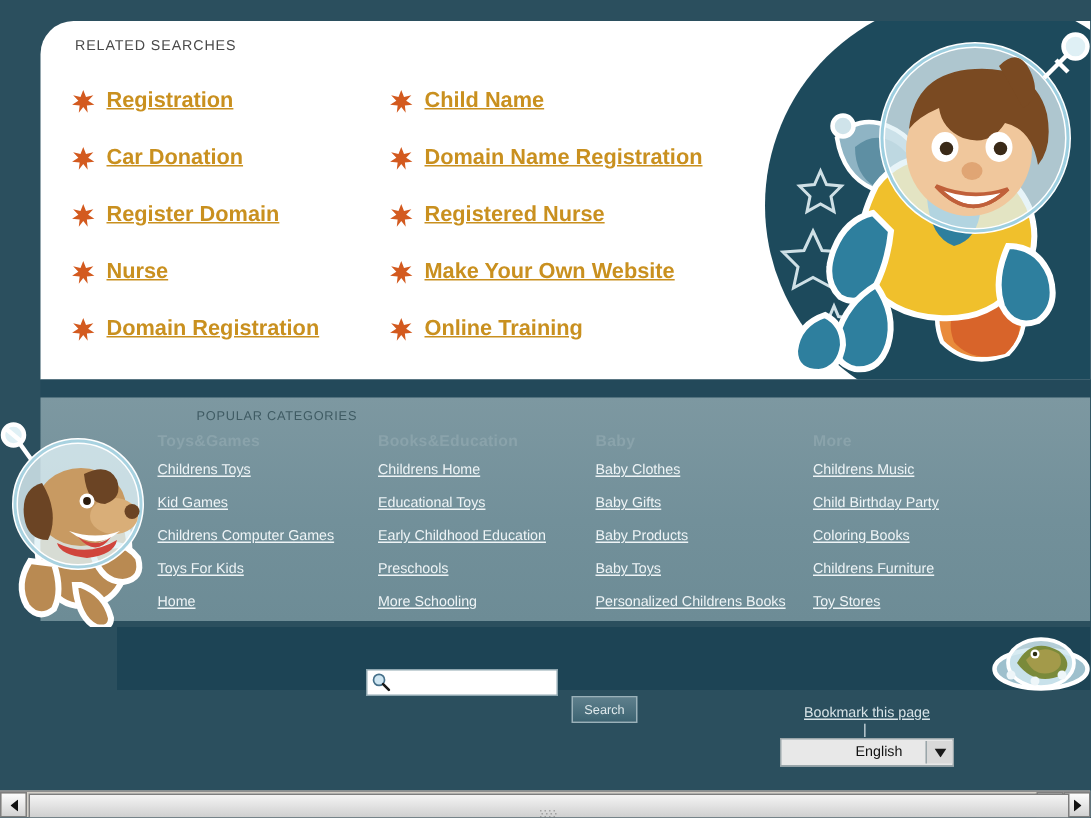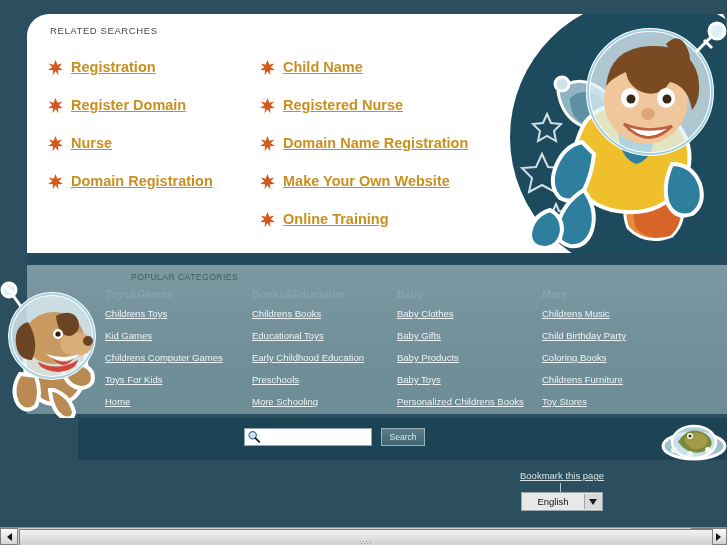--- a/index.html
+++ b/index.html
@@ -4,21 +4,21 @@
 <style>
   html,body{margin:0;padding:0;}
   body{
     width:727px;height:545px;overflow:hidden;
     background:#2b4f5e;
     font-family:"Liberation Sans", sans-serif;
     position:relative;
   }
 
   
-  #page{position:absolute;left:0;top:0;width:727px;height:528px;background:#2b4f5e;overflow:hidden;border-radius:28px;}
+  #page{position:absolute;left:0;top:0;width:727px;height:528px;background:#2b4f5e;overflow:hidden;}
 
   
   #related-panel{
     position:absolute;left:27px;top:14px;width:700px;height:239px;
     background:#ffffff;
     border-top-left-radius:22px;
     border-bottom-left-radius:0px;
     overflow:hidden;
   }
   #related-title{
@@ -81,34 +81,35 @@
     display:flex;align-items:center;padding-left:2px;
   }
   #search-magnifier{width:14px;height:14px;flex:none;margin-right:2px;}
   #search-text{font-size:9px;color:#333;border:none;outline:none;background:transparent;width:100px;height:14px;font-family:"Liberation Sans",sans-serif;}
   #search-btn{
     margin-left:9px;width:42px;height:16px;
     background:linear-gradient(180deg,#5e7f8c,#3d6472);
     border:1px solid #9ab1b9;color:#dfe9ec;font-size:8.5px;
     display:flex;align-items:center;justify-content:center;cursor:pointer;
     font-family:"Liberation Sans",sans-serif;
+    margin-top:36px;
   }
 
   
   #ufo-art{position:absolute;left:660px;top:406px;width:67px;height:58px;pointer-events:none;}
 
   
   #bookmark-row{position:absolute;left:520px;top:470px;display:flex;align-items:center;flex-direction:column;}
   #bookmark-link{
     font-size:9.5px;color:#d7e3e7;text-decoration:underline;cursor:pointer;white-space:nowrap;
   }
   #bookmark-sep{font-size:9.5px;color:#d7e3e7;margin:0 6px 0 3px;}
   #lang-select{
     width:80px;height:17px;background:#e8e8e8;border:1px solid #9aa6aa;
-    display:flex;align-items:center;cursor:pointer;
+    display:flex;align-items:center;cursor:pointer;padding-left:34px;
   }
   #lang-label{flex:1;text-align:center;font-size:9.5px;color:#111;}
   #lang-arrow{
     width:17px;height:15px;background:#d9d9d9;border-left:1px solid #9aa6aa;
     display:flex;align-items:center;justify-content:center;
   }
 
   
   #privacy{
     position:absolute;left:0;top:506px;width:727px;text-align:center;margin-top:36px;
@@ -153,20 +154,28 @@
             </svg>
         </span>
         <span class="rs-link">Registration</span>
       </div>
       <div class="rs-item">
         <span class="rs-star">
           <svg width="17" height="17" viewBox="0 0 24 24">
               <path d="M12 1.5 L14.6 8.0 L21.5 6.3 L16.6 11.6 L22.5 15.4 L15.4 16.0 L16.2 22.8 L12 17.3 L7.8 22.8 L8.6 16.0 L1.5 15.4 L7.4 11.6 L2.5 6.3 L9.4 8.0 Z" fill="#d35a1f"></path>
             </svg>
         </span>
+        <span class="rs-link">Car Donation</span>
+      </div>
+      <div class="rs-item">
+        <span class="rs-star">
+          <svg width="17" height="17" viewBox="0 0 24 24">
+              <path d="M12 1.5 L14.6 8.0 L21.5 6.3 L16.6 11.6 L22.5 15.4 L15.4 16.0 L16.2 22.8 L12 17.3 L7.8 22.8 L8.6 16.0 L1.5 15.4 L7.4 11.6 L2.5 6.3 L9.4 8.0 Z" fill="#d35a1f"></path>
+            </svg>
+        </span>
         <span class="rs-link">Register Domain</span>
       </div>
       <div class="rs-item">
         <span class="rs-star">
           <svg width="17" height="17" viewBox="0 0 24 24">
               <path d="M12 1.5 L14.6 8.0 L21.5 6.3 L16.6 11.6 L22.5 15.4 L15.4 16.0 L16.2 22.8 L12 17.3 L7.8 22.8 L8.6 16.0 L1.5 15.4 L7.4 11.6 L2.5 6.3 L9.4 8.0 Z" fill="#d35a1f"></path>
             </svg>
         </span>
         <span class="rs-link">Nurse</span>
       </div>
@@ -188,29 +197,29 @@
             </svg>
         </span>
         <span class="rs-link">Child Name</span>
       </div>
       <div class="rs-item">
         <span class="rs-star">
           <svg width="17" height="17" viewBox="0 0 24 24">
               <path d="M12 1.5 L14.6 8.0 L21.5 6.3 L16.6 11.6 L22.5 15.4 L15.4 16.0 L16.2 22.8 L12 17.3 L7.8 22.8 L8.6 16.0 L1.5 15.4 L7.4 11.6 L2.5 6.3 L9.4 8.0 Z" fill="#d35a1f"></path>
             </svg>
         </span>
+        <span class="rs-link">Domain Name Registration</span>
+      </div>
+      <div class="rs-item">
+        <span class="rs-star">
+          <svg width="17" height="17" viewBox="0 0 24 24">
+              <path d="M12 1.5 L14.6 8.0 L21.5 6.3 L16.6 11.6 L22.5 15.4 L15.4 16.0 L16.2 22.8 L12 17.3 L7.8 22.8 L8.6 16.0 L1.5 15.4 L7.4 11.6 L2.5 6.3 L9.4 8.0 Z" fill="#d35a1f"></path>
+            </svg>
+        </span>
         <span class="rs-link">Registered Nurse</span>
-      </div>
-      <div class="rs-item">
-        <span class="rs-star">
-          <svg width="17" height="17" viewBox="0 0 24 24">
-              <path d="M12 1.5 L14.6 8.0 L21.5 6.3 L16.6 11.6 L22.5 15.4 L15.4 16.0 L16.2 22.8 L12 17.3 L7.8 22.8 L8.6 16.0 L1.5 15.4 L7.4 11.6 L2.5 6.3 L9.4 8.0 Z" fill="#d35a1f"></path>
-            </svg>
-        </span>
-        <span class="rs-link">Domain Name Registration</span>
       </div>
       <div class="rs-item">
         <span class="rs-star">
           <svg width="17" height="17" viewBox="0 0 24 24">
               <path d="M12 1.5 L14.6 8.0 L21.5 6.3 L16.6 11.6 L22.5 15.4 L15.4 16.0 L16.2 22.8 L12 17.3 L7.8 22.8 L8.6 16.0 L1.5 15.4 L7.4 11.6 L2.5 6.3 L9.4 8.0 Z" fill="#d35a1f"></path>
             </svg>
         </span>
         <span class="rs-link">Make Your Own Website</span>
       </div>
       <div class="rs-item">
@@ -291,21 +300,21 @@
       <div class="cat-head">Toys&amp;Games</div>
       <span class="cat-link">Childrens Toys</span>
       <span class="cat-link">Kid Games</span>
       <span class="cat-link">Childrens Computer Games</span>
       <span class="cat-link">Toys For Kids</span>
       <span class="cat-link">Home</span>
     </div>
 
     <div class="cat-col" style="left:225px;">
       <div class="cat-head">Books&amp;Education</div>
-      <span class="cat-link">Childrens Books</span>
+      <span class="cat-link">Childrens Home</span>
       <span class="cat-link">Educational Toys</span>
       <span class="cat-link">Early Childhood Education</span>
       <span class="cat-link">Preschools</span>
       <span class="cat-link">More Schooling</span>
     </div>
 
     <div class="cat-col" style="left:515px;">
       <div class="cat-head">More</div>
       <span class="cat-link">Childrens Music</span>
       <span class="cat-link">Child Birthday Party</span>

